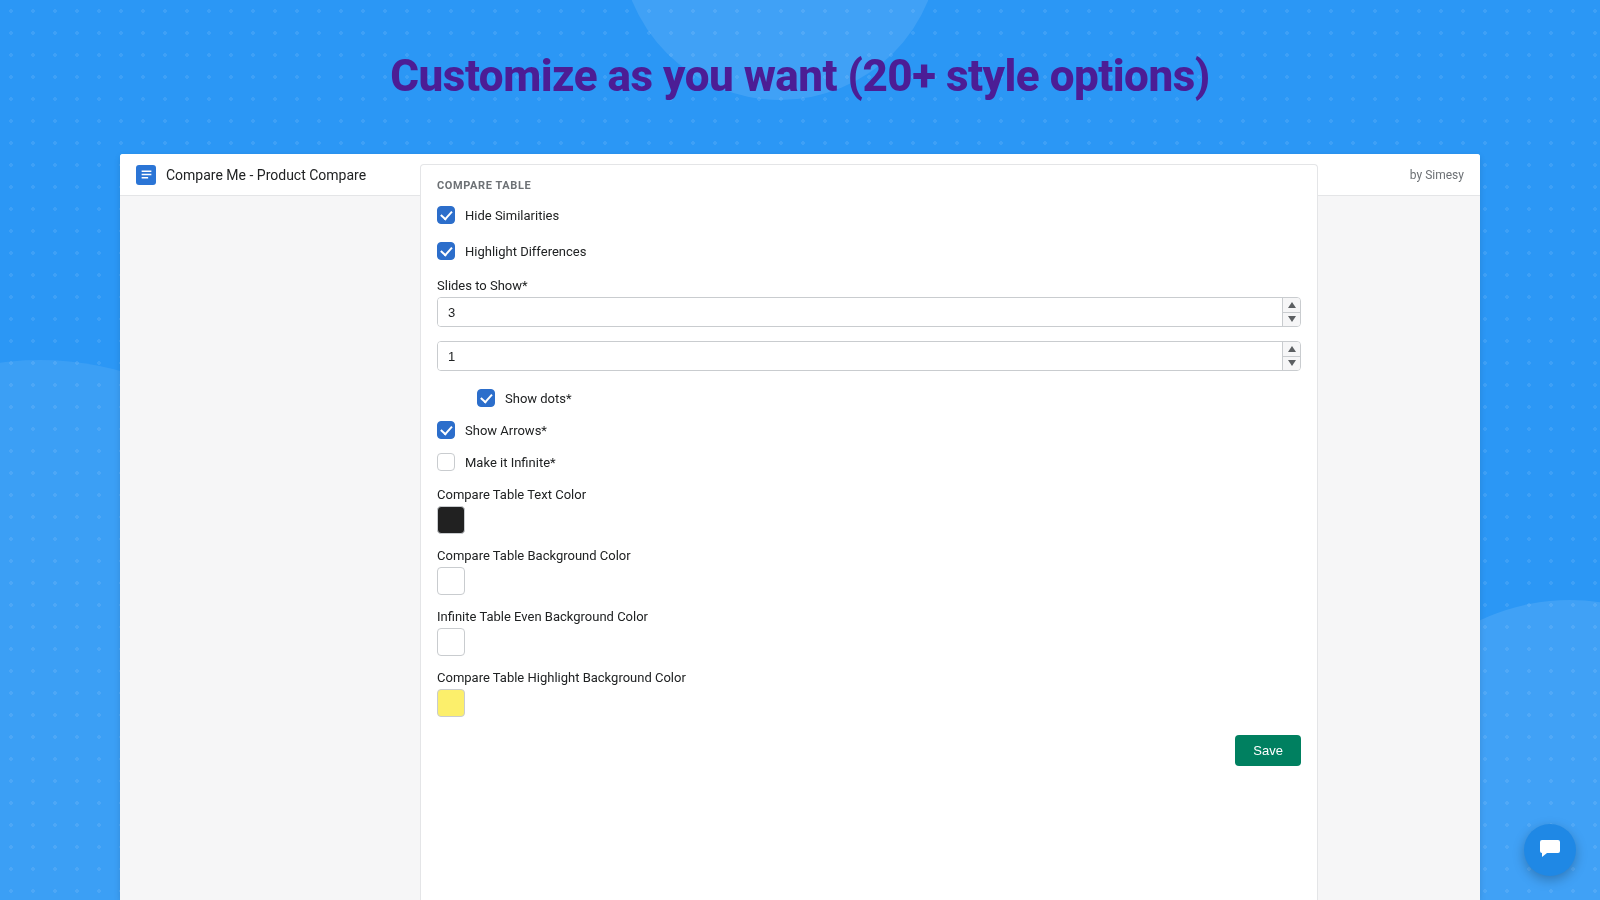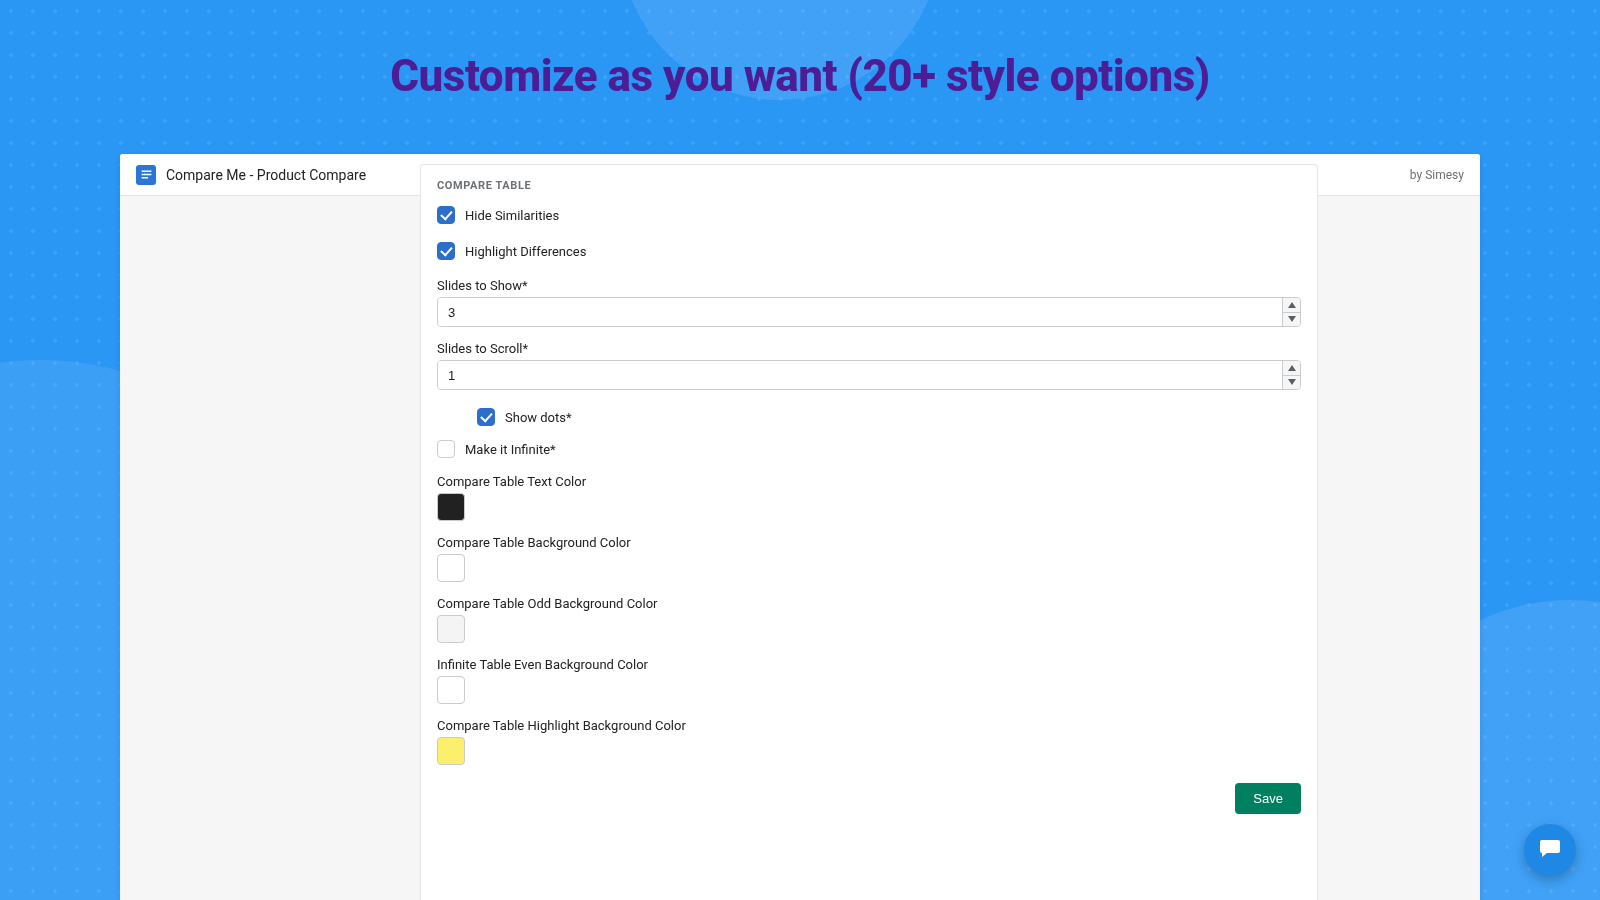--- a/index.html
+++ b/index.html
@@ -186,21 +186,20 @@
             <button aria-label="down">
                 <svg viewBox="0 0 8 6">
                   <path d="M4 6L0 0h8z"></path>
                 </svg>
               </button>
           </div>
         </div>
       </div>
 
       <div class="row" style="margin-top:14px;">
-        <label class="field-label">Slides to Scroll*</label>
         <div class="num-field">
           <input type="text" value="1" style="">
           <div class="spin">
             <button aria-label="up">
                 <svg viewBox="0 0 8 6">
                   <path d="M4 0l4 6H0z"></path>
                 </svg>
               </button>
             <button aria-label="down">
                 <svg viewBox="0 0 8 6">
@@ -209,42 +208,40 @@
               </button>
           </div>
         </div>
       </div>
 
       <div class="row check-row" style="margin-top:18px;padding-left:40px;">
         <span class="cbx checked"></span>
         <span class="cbx-label">Show dots*</span>
       </div>
 
+      <div class="row check-row">
+        <span class="cbx checked"></span>
+        <span class="cbx-label">Show Arrows*</span>
+      </div>
 
       <div class="row check-row">
         <span class="cbx"></span>
         <span class="cbx-label">Make it Infinite*</span>
       </div>
 
       <div class="row" style="margin-top:16px;">
         <label class="field-label">Compare Table Text Color</label>
         <div class="swatch-row">
             <div class="swatch" style="background:#212121;"></div>
           </div>
       </div>
       <div class="row">
         <label class="field-label">Compare Table Background Color</label>
         <div class="swatch-row">
             <div class="swatch" style="background:#ffffff;"></div>
-          </div>
-      </div>
-      <div class="row">
-        <label class="field-label">Compare Table Odd Background Color</label>
-        <div class="swatch-row">
-            <div class="swatch" style="background:#f4f4f4;"></div>
           </div>
       </div>
       <div class="row">
         <label class="field-label">Infinite Table Even Background Color</label>
         <div class="swatch-row">
             <div class="swatch" style="background:#ffffff;"></div>
           </div>
       </div>
       <div class="row">
         <label class="field-label">Compare Table Highlight Background Color</label>

